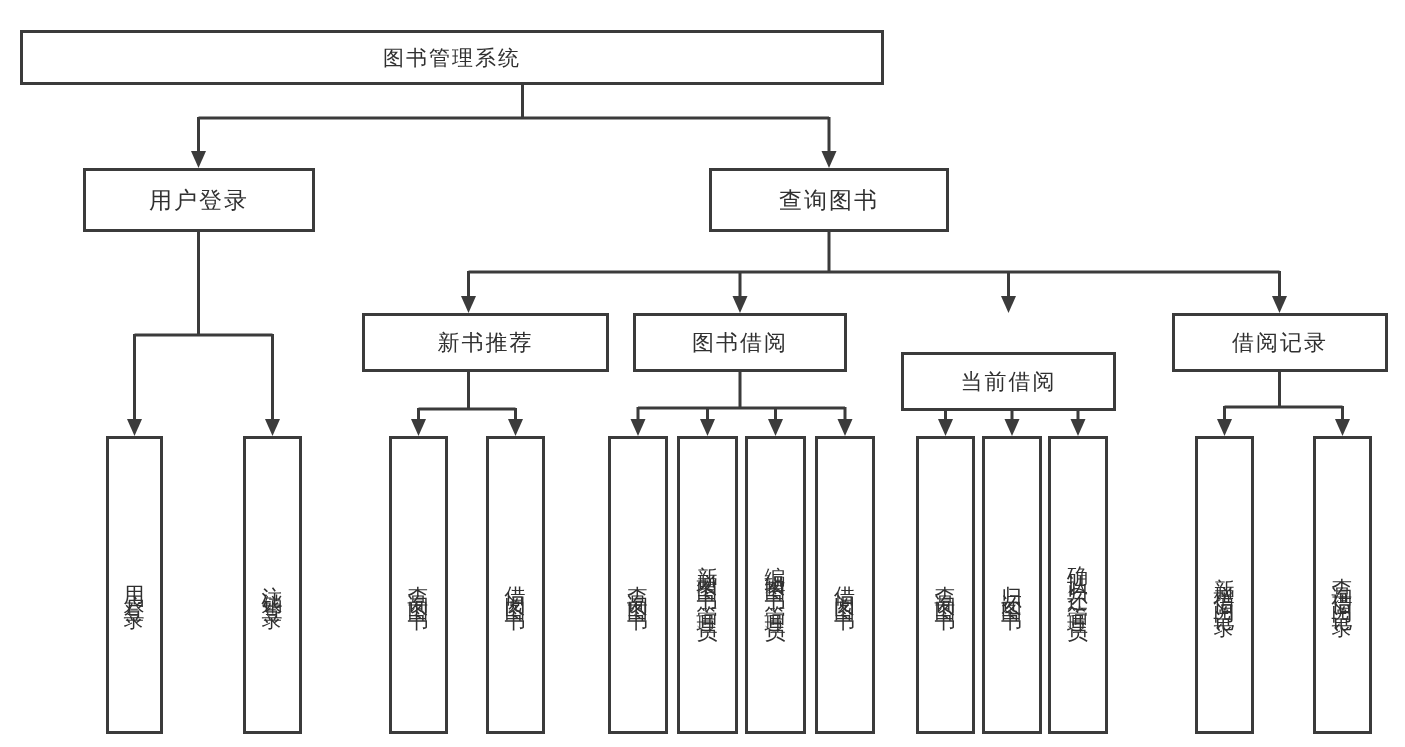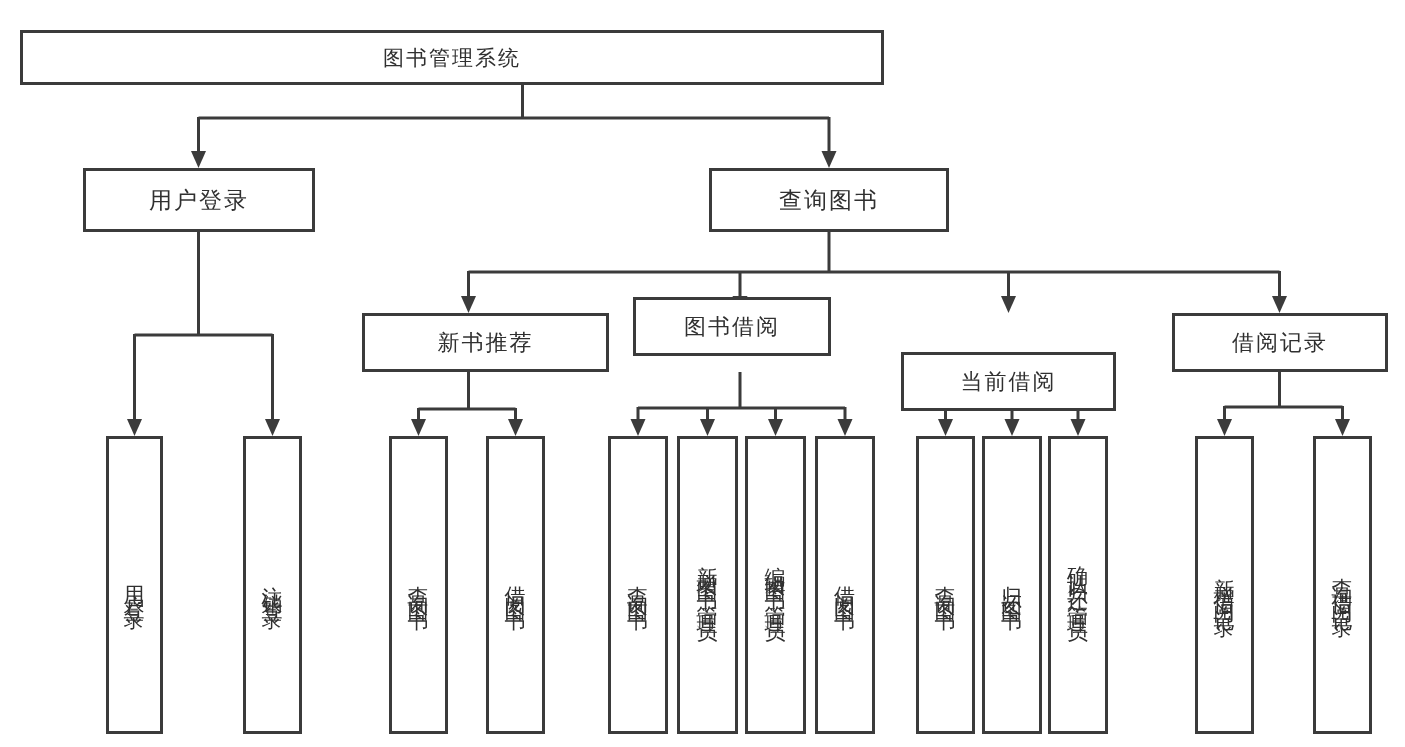--- a/index.html
+++ b/index.html
@@ -85,21 +85,21 @@
       <polygon points="1335,419 1350,419 1342.5,436"></polygon>
     </g>
   </svg>
 
   <div class="box hbox root-box" style="left:20px;top:30px;width:864px;height:55px;">图书管理系统</div>
 
   <div class="box hbox l2-box" style="left:83px;top:168px;width:232px;height:64px;">用户登录</div>
   <div class="box hbox l2-box" style="left:709px;top:168px;width:240px;height:64px;">查询图书</div>
 
   <div class="box hbox" style="left:362px;top:313px;width:247px;height:59px;">新书推荐</div>
-  <div class="box hbox" style="left:633px;top:297px;width:198px;height:59px;text-align:right;">图书借阅</div>
+  <div class="box hbox" style="left:633px;top:313px;width:214px;height:59px;text-align:right;">图书借阅</div>
   <div class="box hbox" style="left:901px;top:313px;width:215px;height:59px;margin-top:39px;">当前借阅</div>
   <div class="box hbox" style="left:1172px;top:313px;width:216px;height:59px;">借阅记录</div>
 
   <div class="box vbox" style="left:106px;top:436px;width:57px;height:298px;">用户登录</div>
   <div class="box vbox" style="left:243px;top:436px;width:59px;height:298px;">注销登录</div>
 
   <div class="box vbox" style="left:389px;top:436px;width:59px;height:298px;">查询图书</div>
   <div class="box vbox" style="left:486px;top:436px;width:59px;height:298px;">借阅图书</div>
 
   <div class="box vbox" style="left:608px;top:436px;width:60px;height:298px;">查询图书</div>

